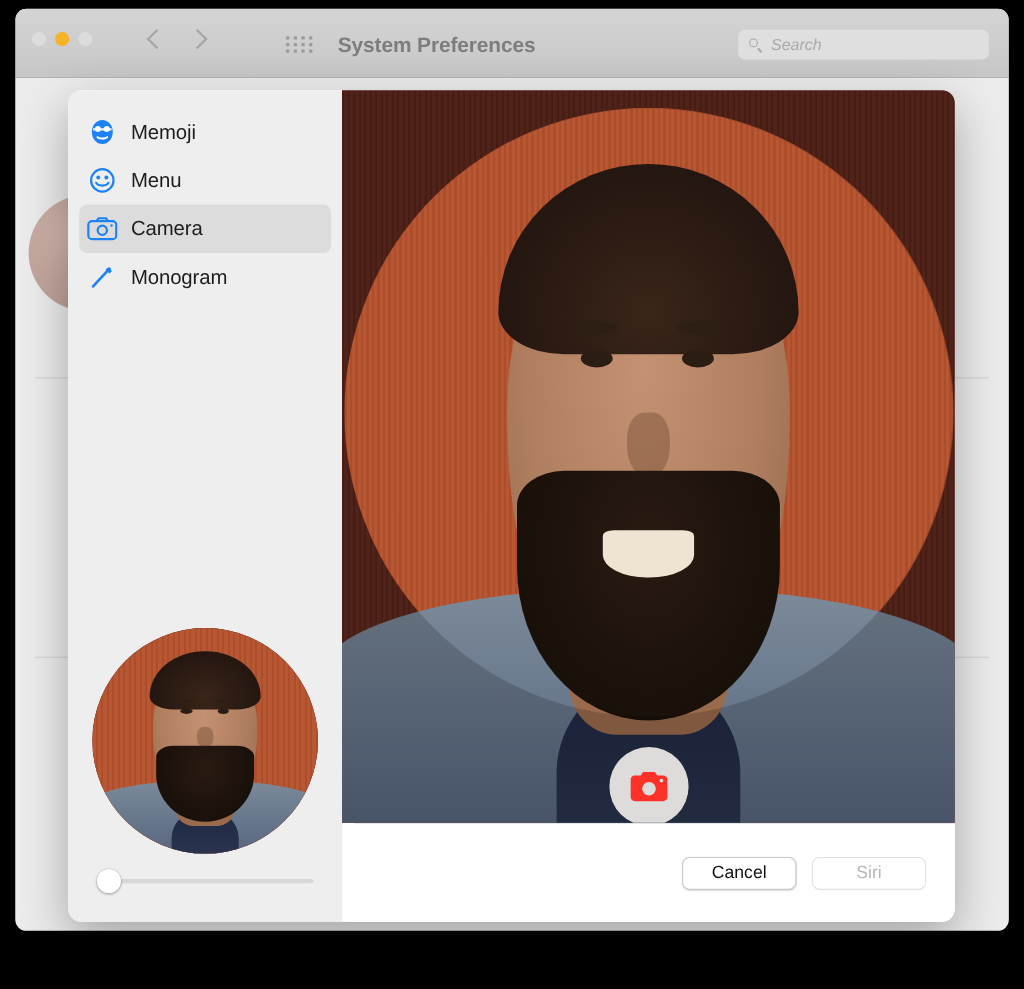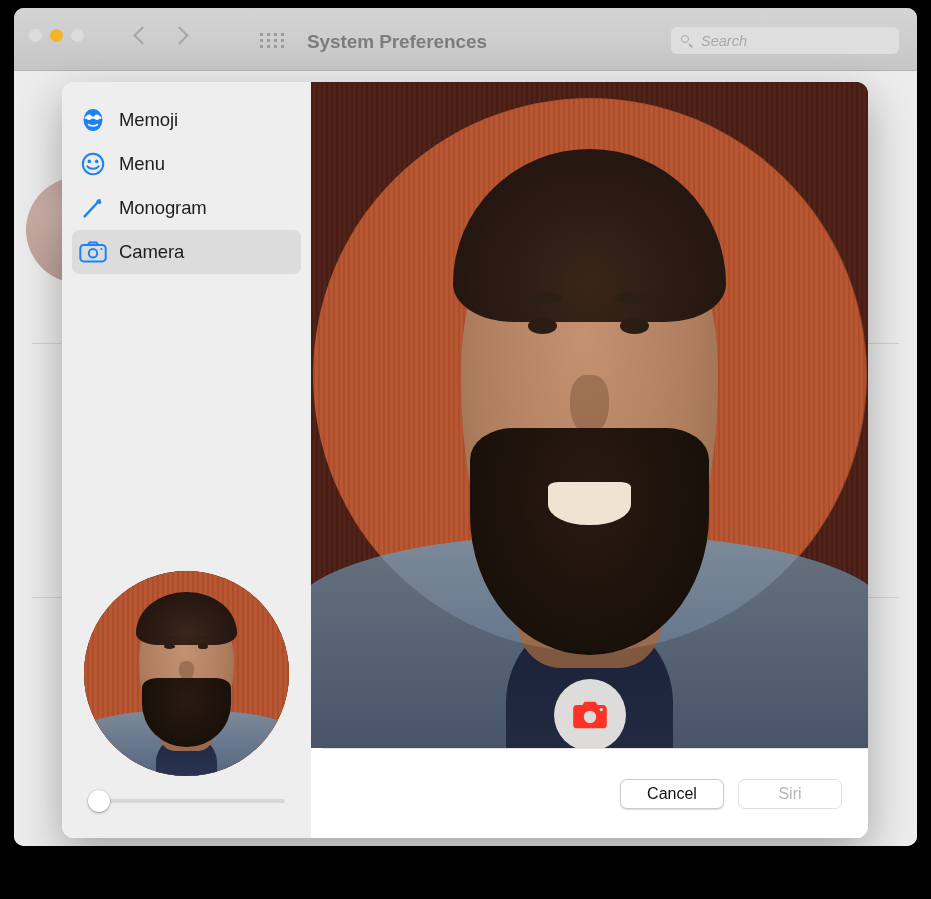--- a/index.html
+++ b/index.html
@@ -754,39 +754,39 @@
             <span class="src-ico">
               <svg width="26" height="26" viewBox="0 0 26 26">
       <circle cx="13" cy="13" r="10.2" fill="none" stroke="#1d82f5" stroke-width="2"></circle>
       <circle cx="9.3" cy="10.4" r="1.8" fill="#1d82f5"></circle>
                 <circle cx="16.7" cy="10.4" r="1.8" fill="#1d82f5"></circle>
       <path d="M7.4 15.2c1.9 3.3 9.3 3.3 11.2 0" stroke="#1d82f5" stroke-width="2" fill="none" stroke-linecap="round"></path>
     </svg>
             </span>
             <span class="src-label">Menu</span>
           </div>
-          <div class="src-item">
-            <span class="src-ico">
-              <svg width="26" height="26" viewBox="0 0 26 26">
-      <path d="M4.6 21.4L19.6 5.2" stroke="#1d82f5" stroke-width="2.4" stroke-linecap="round"></path>
-      <path d="M18.2 3.9l3.6 3.4-2.2 2.3-3.6-3.4z" fill="#1d82f5"></path>
-    </svg>
-            </span>
-            <span class="src-label">Monogram</span>
-          </div>
           <div class="src-item selected">
             <span class="src-ico">
               <svg width="28" height="26" viewBox="0 0 28 26">
       <rect x="1.3" y="6" width="25.4" height="16.4" rx="3.4" fill="none" stroke="#1d82f5" stroke-width="2"></rect>
       <path d="M8.8 6l1.8-2.6h6.8L19.2 6" fill="none" stroke="#1d82f5" stroke-width="2" stroke-linejoin="round"></path>
       <circle cx="14" cy="14.3" r="4.2" fill="none" stroke="#1d82f5" stroke-width="2"></circle>
       <circle cx="22.4" cy="10" r="1.1" fill="#1d82f5"></circle>
     </svg>
             </span>
             <span class="src-label">Camera</span>
+          </div>
+          <div class="src-item">
+            <span class="src-ico">
+              <svg width="26" height="26" viewBox="0 0 26 26">
+      <path d="M4.6 21.4L19.6 5.2" stroke="#1d82f5" stroke-width="2.4" stroke-linecap="round"></path>
+      <path d="M18.2 3.9l3.6 3.4-2.2 2.3-3.6-3.4z" fill="#1d82f5"></path>
+    </svg>
+            </span>
+            <span class="src-label">Monogram</span>
           </div>
         </div>
 
       <div class="sidebar-spacer"></div>
 
       <div class="preview-wrap">
         <div class="preview-circle">
           <div class="photo thumb">
             <div class="wall"></div>
             <div class="halo"></div>

